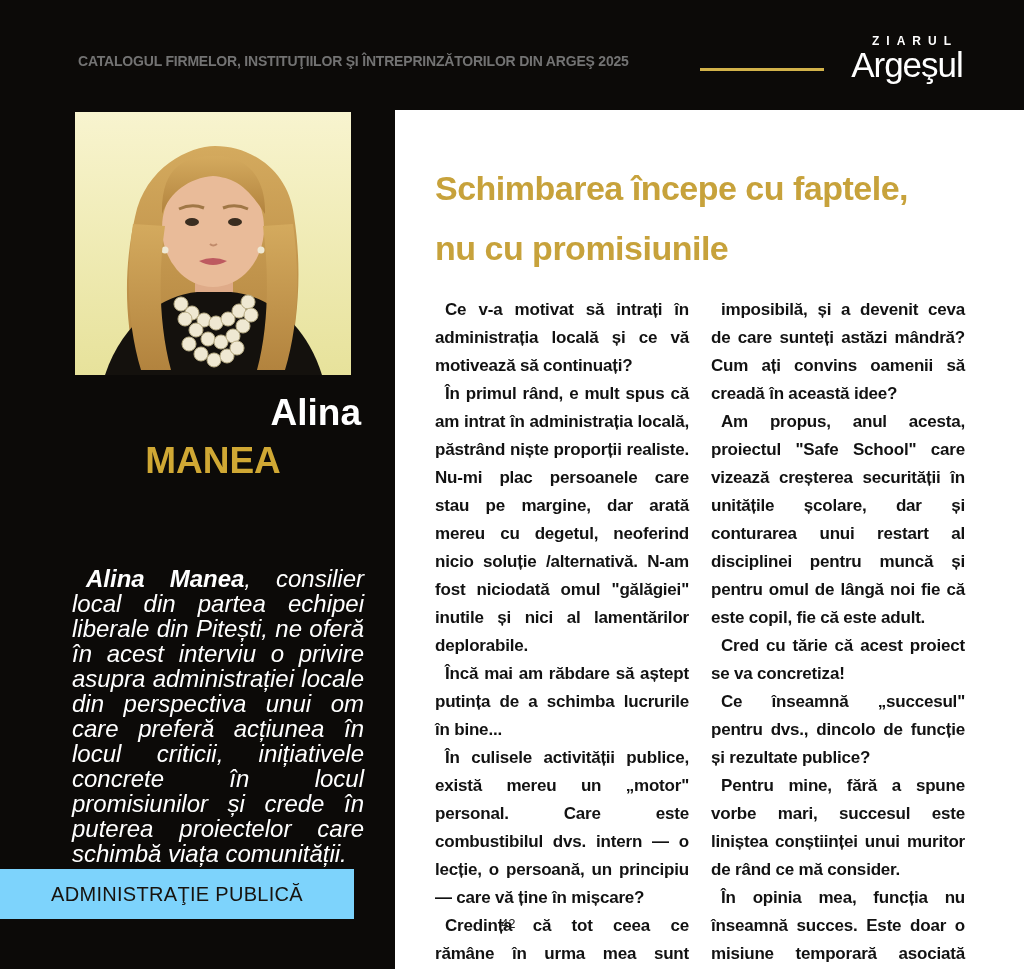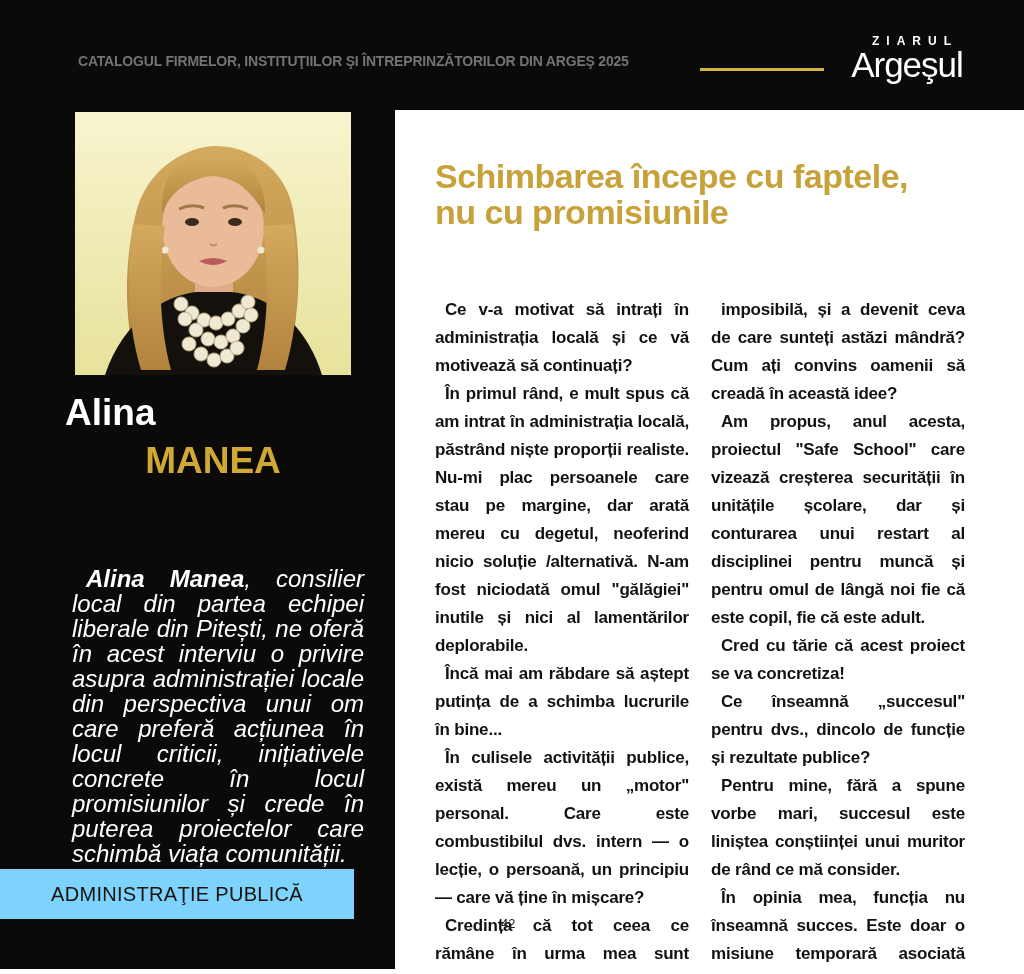--- a/index.html
+++ b/index.html
@@ -17,21 +17,21 @@
   }
   .header-rule { position:absolute; left:700px; top:68px; width:124px; height:3px; background:#d2b24a; }
   .logo { position:absolute; left:831px; top:34px; width:152px; color:#ffffff; text-align:center; }
   .logo-top { font-size:12px; font-weight:bold; letter-spacing:7px; padding-left:16px; }
   .logo-main { font-size:35px; font-weight:normal; letter-spacing:-1px; margin-top:-3px; }
 
   
   .photo-frame { position:absolute; left:75px; top:112px; width:276px; height:263px; }
   .photo-frame svg { display:block; width:100%; height:100%; }
   .name-first {
-    position:absolute; left:65px; top:392px; width:296px; text-align:left;
+    position:absolute; left:65px; top:392px; width:296px; text-align:right;
     color:#ffffff; font-size:37px; font-weight:bold;
   }
   .name-last {
     position:absolute; left:65px; top:440px; width:296px; text-align:center;
     color:#d0a834; font-size:37px; font-weight:bold;
   }
   .bio {
     position:absolute; left:72px; top:566px; width:292px;
     color:#ffffff; font-style:italic; font-size:24px; line-height:25px;
     text-align:justify; text-indent:14px;
@@ -40,21 +40,21 @@
   .badge {
     position:absolute; left:0; top:869px; width:354px; height:50px;
     background:#7dd3fc; color:#17130e; font-size:20px;
     display:flex; align-items:center; justify-content:center; letter-spacing:0.3px;
   }
 
   
   .panel { position:absolute; left:395px; top:110px; width:629px; height:864px; background:#ffffff; }
   .headline {
     position:absolute; left:40px; top:48px; color:#c7a23b;
-    font-size:34px; line-height:36px; font-weight:bold; letter-spacing:-0.5px;
+    font-size:34px; line-height:60px; font-weight:bold; letter-spacing:-0.5px;
     white-space:pre-line;
   }
   .cols { position:absolute; left:40px; top:186px; display:flex; gap:22px; }
   .col {
     width:254px; font-size:17px; line-height:28px; color:#121212;
     text-align:justify; letter-spacing:-0.2px;
   }
   .col p { margin:0; text-indent:10px;font-weight:bold; }
   .col p.q { font-weight:bold; }
   .page-num { position:absolute; left:106px; top:806px; font-size:13px; color:#222222; }

